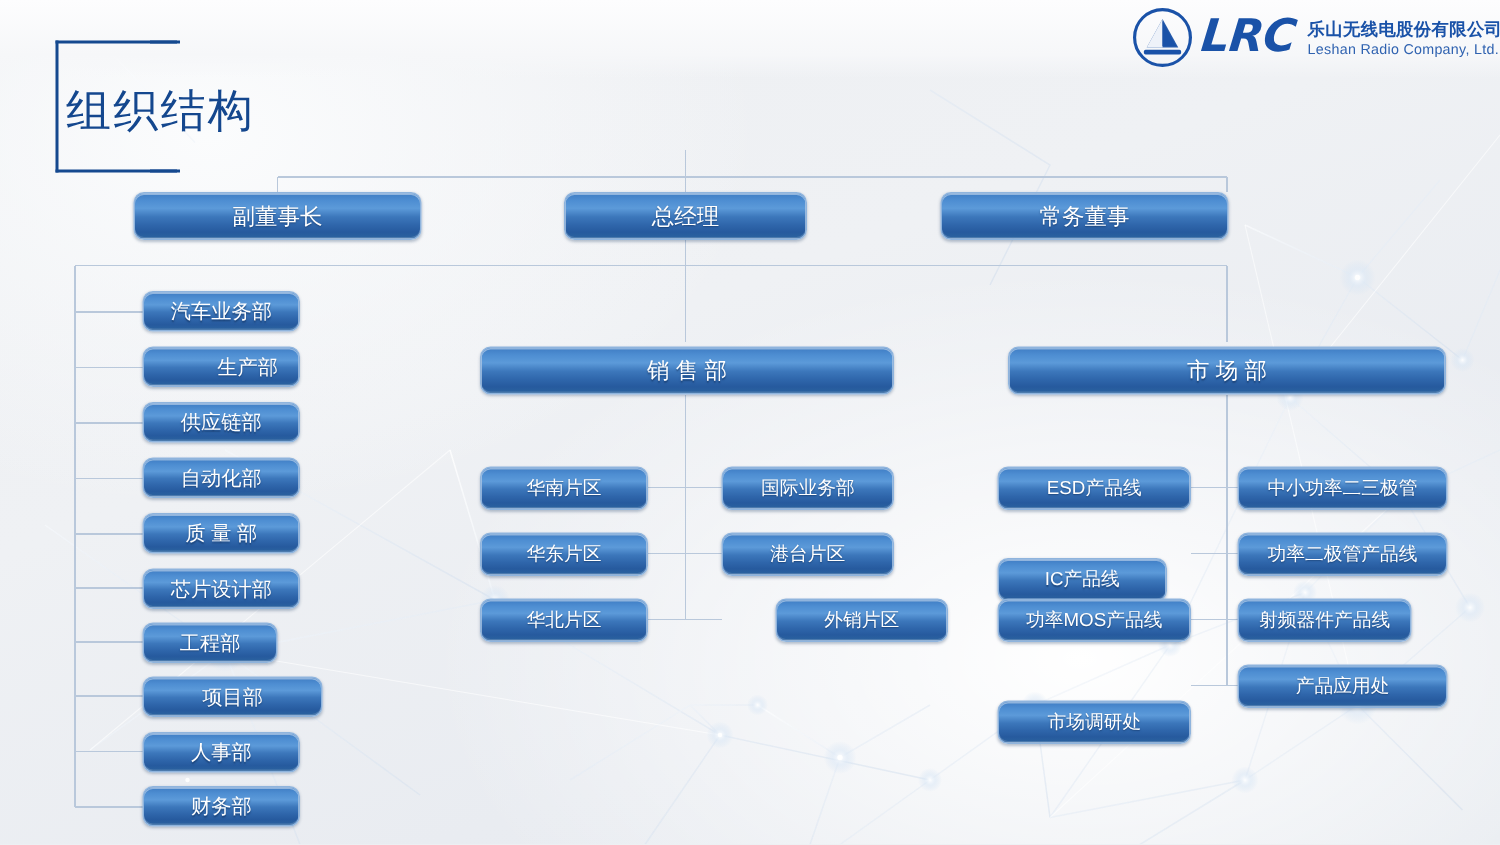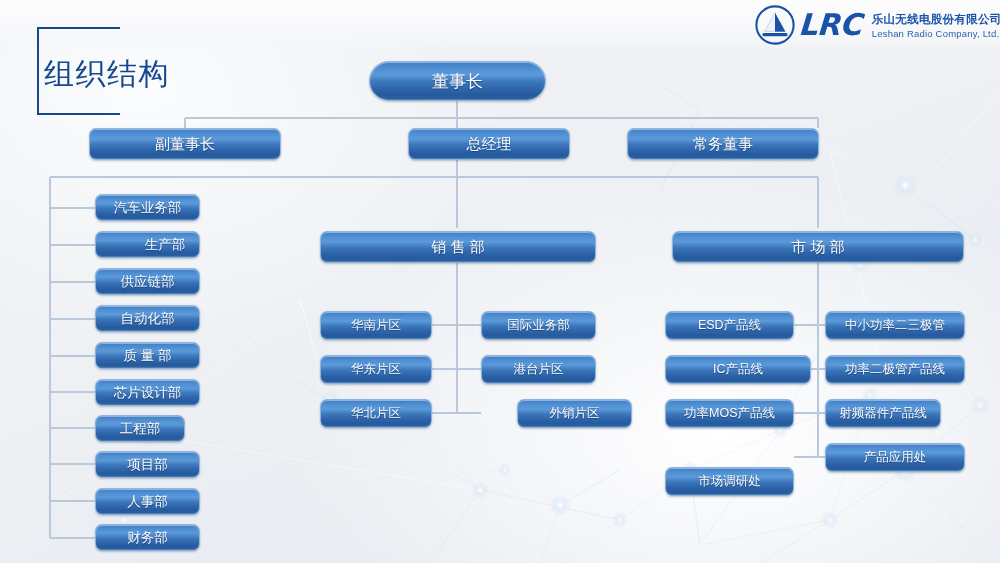--- a/index.html
+++ b/index.html
@@ -212,48 +212,47 @@
 
       <path d="M818,177 L818,228"></path>
       <path d="M818,263 L818,457"></path>
       <path d="M794,325 L842,325"></path>
       <path d="M794,369 L842,369"></path>
       <path d="M794,413 L842,413"></path>
       <path d="M794,457 L842,457"></path>
     </g>
   </svg>
 
-  <div class="node pill big" style="left:369px; top:61px; width:177px; height:40px;">董事长</div>
 
   <div class="node mid" style="left:89px; top:128px; width:192px; height:32px;text-align:center;">副董事长</div>
-  <div class="node mid" style="left:376px; top:128px; width:162px; height:32px;margin-left:32px;">总经理</div>
+  <div class="node mid" style="left:376px; top:128px; width:162px; height:32px;">总经理</div>
   <div class="node mid" style="left:627px; top:128px; width:192px; height:32px;">常务董事</div>
 
   <div class="node small" style="left:95px; top:194px; width:105px; height:27px;">汽车业务部</div>
   <div class="node small" style="left:95px; top:231px; width:105px; height:27px;padding-left:35px;">生产部</div>
   <div class="node small" style="left:95px; top:268px; width:105px; height:27px;">供应链部</div>
   <div class="node small" style="left:95px; top:305px; width:105px; height:27px;">自动化部</div>
   <div class="node small" style="left:95px; top:342px; width:105px; height:27px;">质 量 部</div>
   <div class="node small" style="left:95px; top:379px; width:105px; height:27px;">芯片设计部</div>
   <div class="node small" style="left:95px; top:415px; width:90px; height:27px;">工程部</div>
-  <div class="node small" style="left:95px; top:451px; width:105px; height:27px;">项目部</div>
+  <div class="node small" style="left:95px; top:451px; width:120px; height:27px;">项目部</div>
   <div class="node small" style="left:95px; top:488px; width:105px; height:27px;">人事部</div>
   <div class="node small" style="left:95px; top:524px; width:105px; height:27px;">财务部</div>
 
   <div class="node mid" style="left:320px; top:231px; width:276px; height:32px;">销 售 部</div>
   <div class="node tiny" style="left:320px; top:311px; width:112px; height:29px;">华南片区</div>
   <div class="node tiny" style="left:320px; top:355px; width:112px; height:29px;">华东片区</div>
   <div class="node tiny" style="left:320px; top:399px; width:112px; height:29px;">华北片区</div>
   <div class="node tiny" style="left:481px; top:311px; width:115px; height:29px;">国际业务部</div>
   <div class="node tiny" style="left:481px; top:355px; width:115px; height:29px;">港台片区</div>
   <div class="node tiny" style="left:481px; top:399px; width:115px; height:29px;margin-left:36px;">外销片区</div>
 
   <div class="node mid" style="left:672px; top:231px; width:292px; height:32px;">市 场 部</div>
   <div class="node tiny" style="left:665px; top:311px; width:129px; height:29px;">ESD产品线</div>
-  <div class="node tiny" style="left:665px; top:355px; width:146px; height:29px;">IC产品线</div>
+  <div class="node tiny" style="left:665px; top:372px; width:113px; height:29px;">IC产品线</div>
   <div class="node tiny" style="left:665px; top:399px; width:129px; height:29px;">功率MOS产品线</div>
   <div class="node tiny" style="left:665px; top:467px; width:129px; height:29px;">市场调研处</div>
   <div class="node tiny" style="left:825px; top:311px; width:140px; height:29px;">中小功率二三极管</div>
   <div class="node tiny" style="left:825px; top:355px; width:140px; height:29px;">功率二极管产品线</div>
   <div class="node tiny" style="left:825px; top:399px; width:116px; height:29px;font-family:Liberation Serif, serif;">射频器件产品线</div>
   <div class="node tiny" style="left:825px; top:443px; width:140px; height:29px;">产品应用处</div>
 
 </div>
 
 </body></html>

